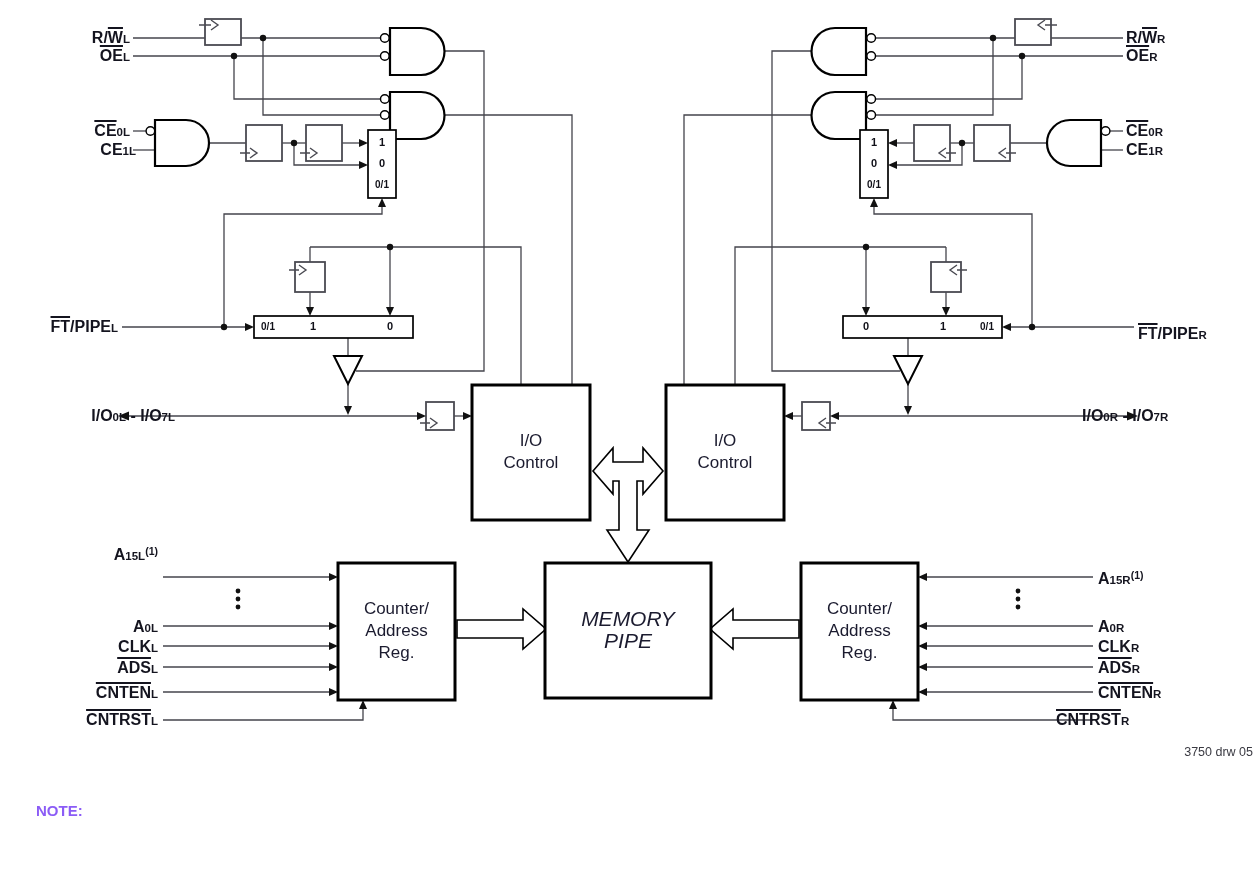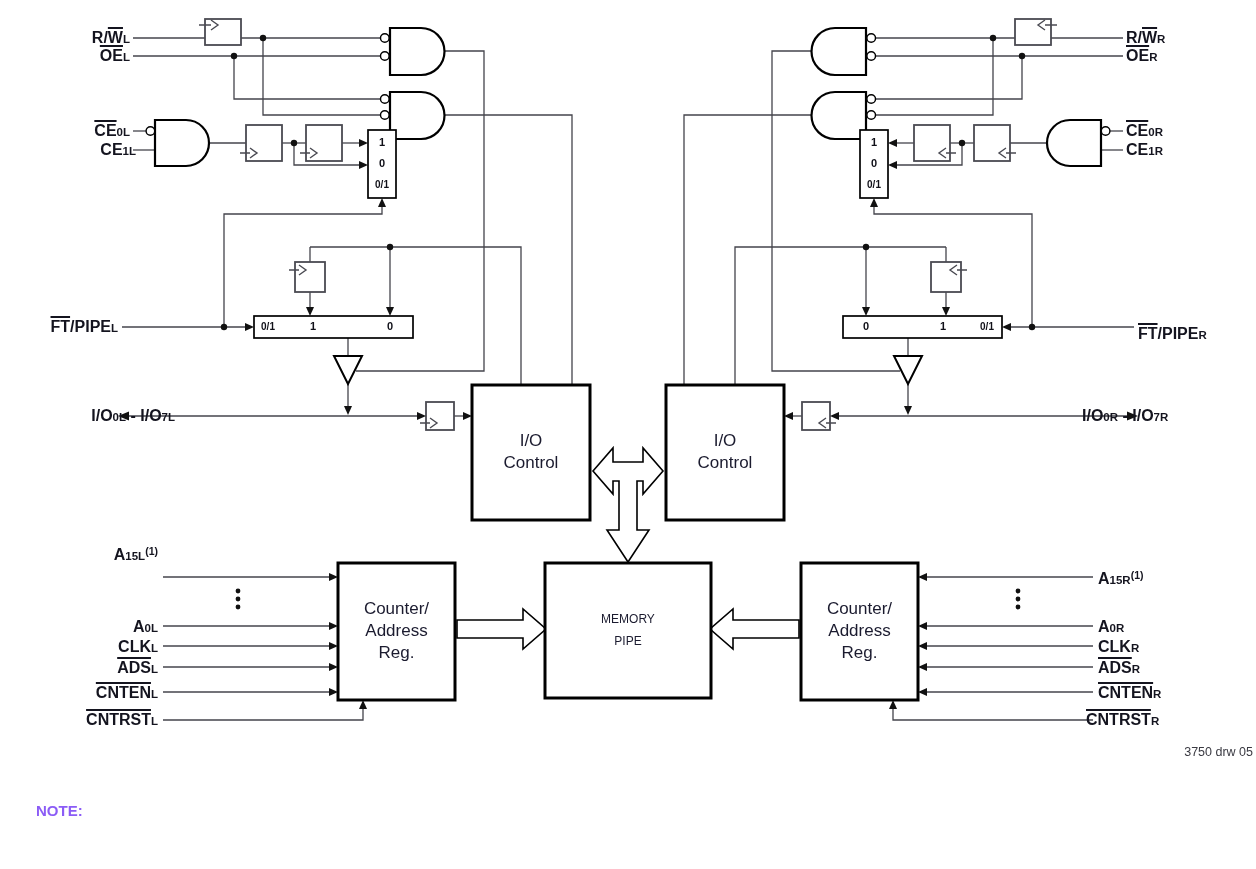--- a/index.html
+++ b/index.html
@@ -7,21 +7,21 @@
          font-family:"Liberation Sans",sans-serif;}
   #diagram-svg{position:absolute;left:0;top:0;}
   .lbl{position:absolute;font-weight:bold;font-size:16px;line-height:19px;color:#14141f;
        white-space:pre;}
   .lbl-r{text-align:right;}
   .lbl-l{text-align:left;}
   .ov{text-decoration:overline;text-decoration-thickness:1.6px;}
   .sb{font-size:11.5px;}
   .sp{font-size:10.5px;vertical-align:0.5em;}
   .blk{position:absolute;font-size:17px;line-height:22px;text-align:center;color:#1b1b2f;}
-  .blk-sm{font-size:12px;}
+  .blk-sm{font-size:21px;font-style:italic;}
   .mx{position:absolute;font-weight:bold;font-size:11px;line-height:12px;text-align:center;color:#101018;}
   .mxs{font-size:10px;}
   .note{position:absolute;left:36px;top:800px;font-size:15px;line-height:22px;color:#8b5cf6;}
   .note .note-h{font-weight:bold;}
   .note .note-b{font-weight:bold;font-size:14.5px;}
   .drw{position:absolute;left:1050px;top:745px;width:203px;text-align:right;
        font-size:12.5px;color:#3a3a42;}
 </style>
 </head>
 <body>
@@ -156,21 +156,21 @@
   <div class="lbl lbl-l" style="left:1126px;top:46px;width:125px"><span class="ov">OE</span><span class="sb">R</span></div>
   <div class="lbl lbl-l" style="left:1126px;top:121px;width:125px"><span class="ov">CE</span><span class="sb">0R</span></div>
   <div class="lbl lbl-l" style="left:1126px;top:140px;width:125px"><span>CE</span><span class="sb">1R</span></div>
   <div class="lbl lbl-l" style="left:1138px;top:324px;width:118px"><span class="ov">FT</span><span>/PIPE</span><span class="sb">R</span></div>
   <div class="lbl lbl-l" style="left:1082px;top:406px;width:120px"><span>I/O</span><span class="sb">0R</span><span> - I/O</span><span class="sb">7R</span></div>
   <div class="lbl lbl-l" style="left:1098px;top:566px;width:150px"><span>A</span><span class="sb">15R</span><span class="sp">(1)</span></div>
   <div class="lbl lbl-l" style="left:1098px;top:617px;width:150px"><span>A</span><span class="sb">0R</span></div>
   <div class="lbl lbl-l" style="left:1098px;top:637px;width:150px"><span>CLK</span><span class="sb">R</span></div>
   <div class="lbl lbl-l" style="left:1098px;top:658px;width:150px"><span class="ov">ADS</span><span class="sb">R</span></div>
   <div class="lbl lbl-l" style="left:1098px;top:683px;width:150px"><span class="ov">CNTEN</span><span class="sb">R</span></div>
-  <div class="lbl lbl-l" style="left:1086px;top:710px;width:150px"><span class="ov">CNTRST</span><span class="sb">R</span></div>
+  <div class="lbl lbl-l" style="left:1056px;top:710px;width:150px"><span class="ov">CNTRST</span><span class="sb">R</span></div>
 
   <div class="blk" style="left:472px;top:430px;width:118px">
     <div>I/O</div>
     <div>Control</div>
   </div>
   <div class="blk" style="left:666px;top:430px;width:118px">
     <div>I/O</div>
     <div>Control</div>
   </div>
   <div class="blk blk-sm" style="left:545px;top:608px;width:166px">

